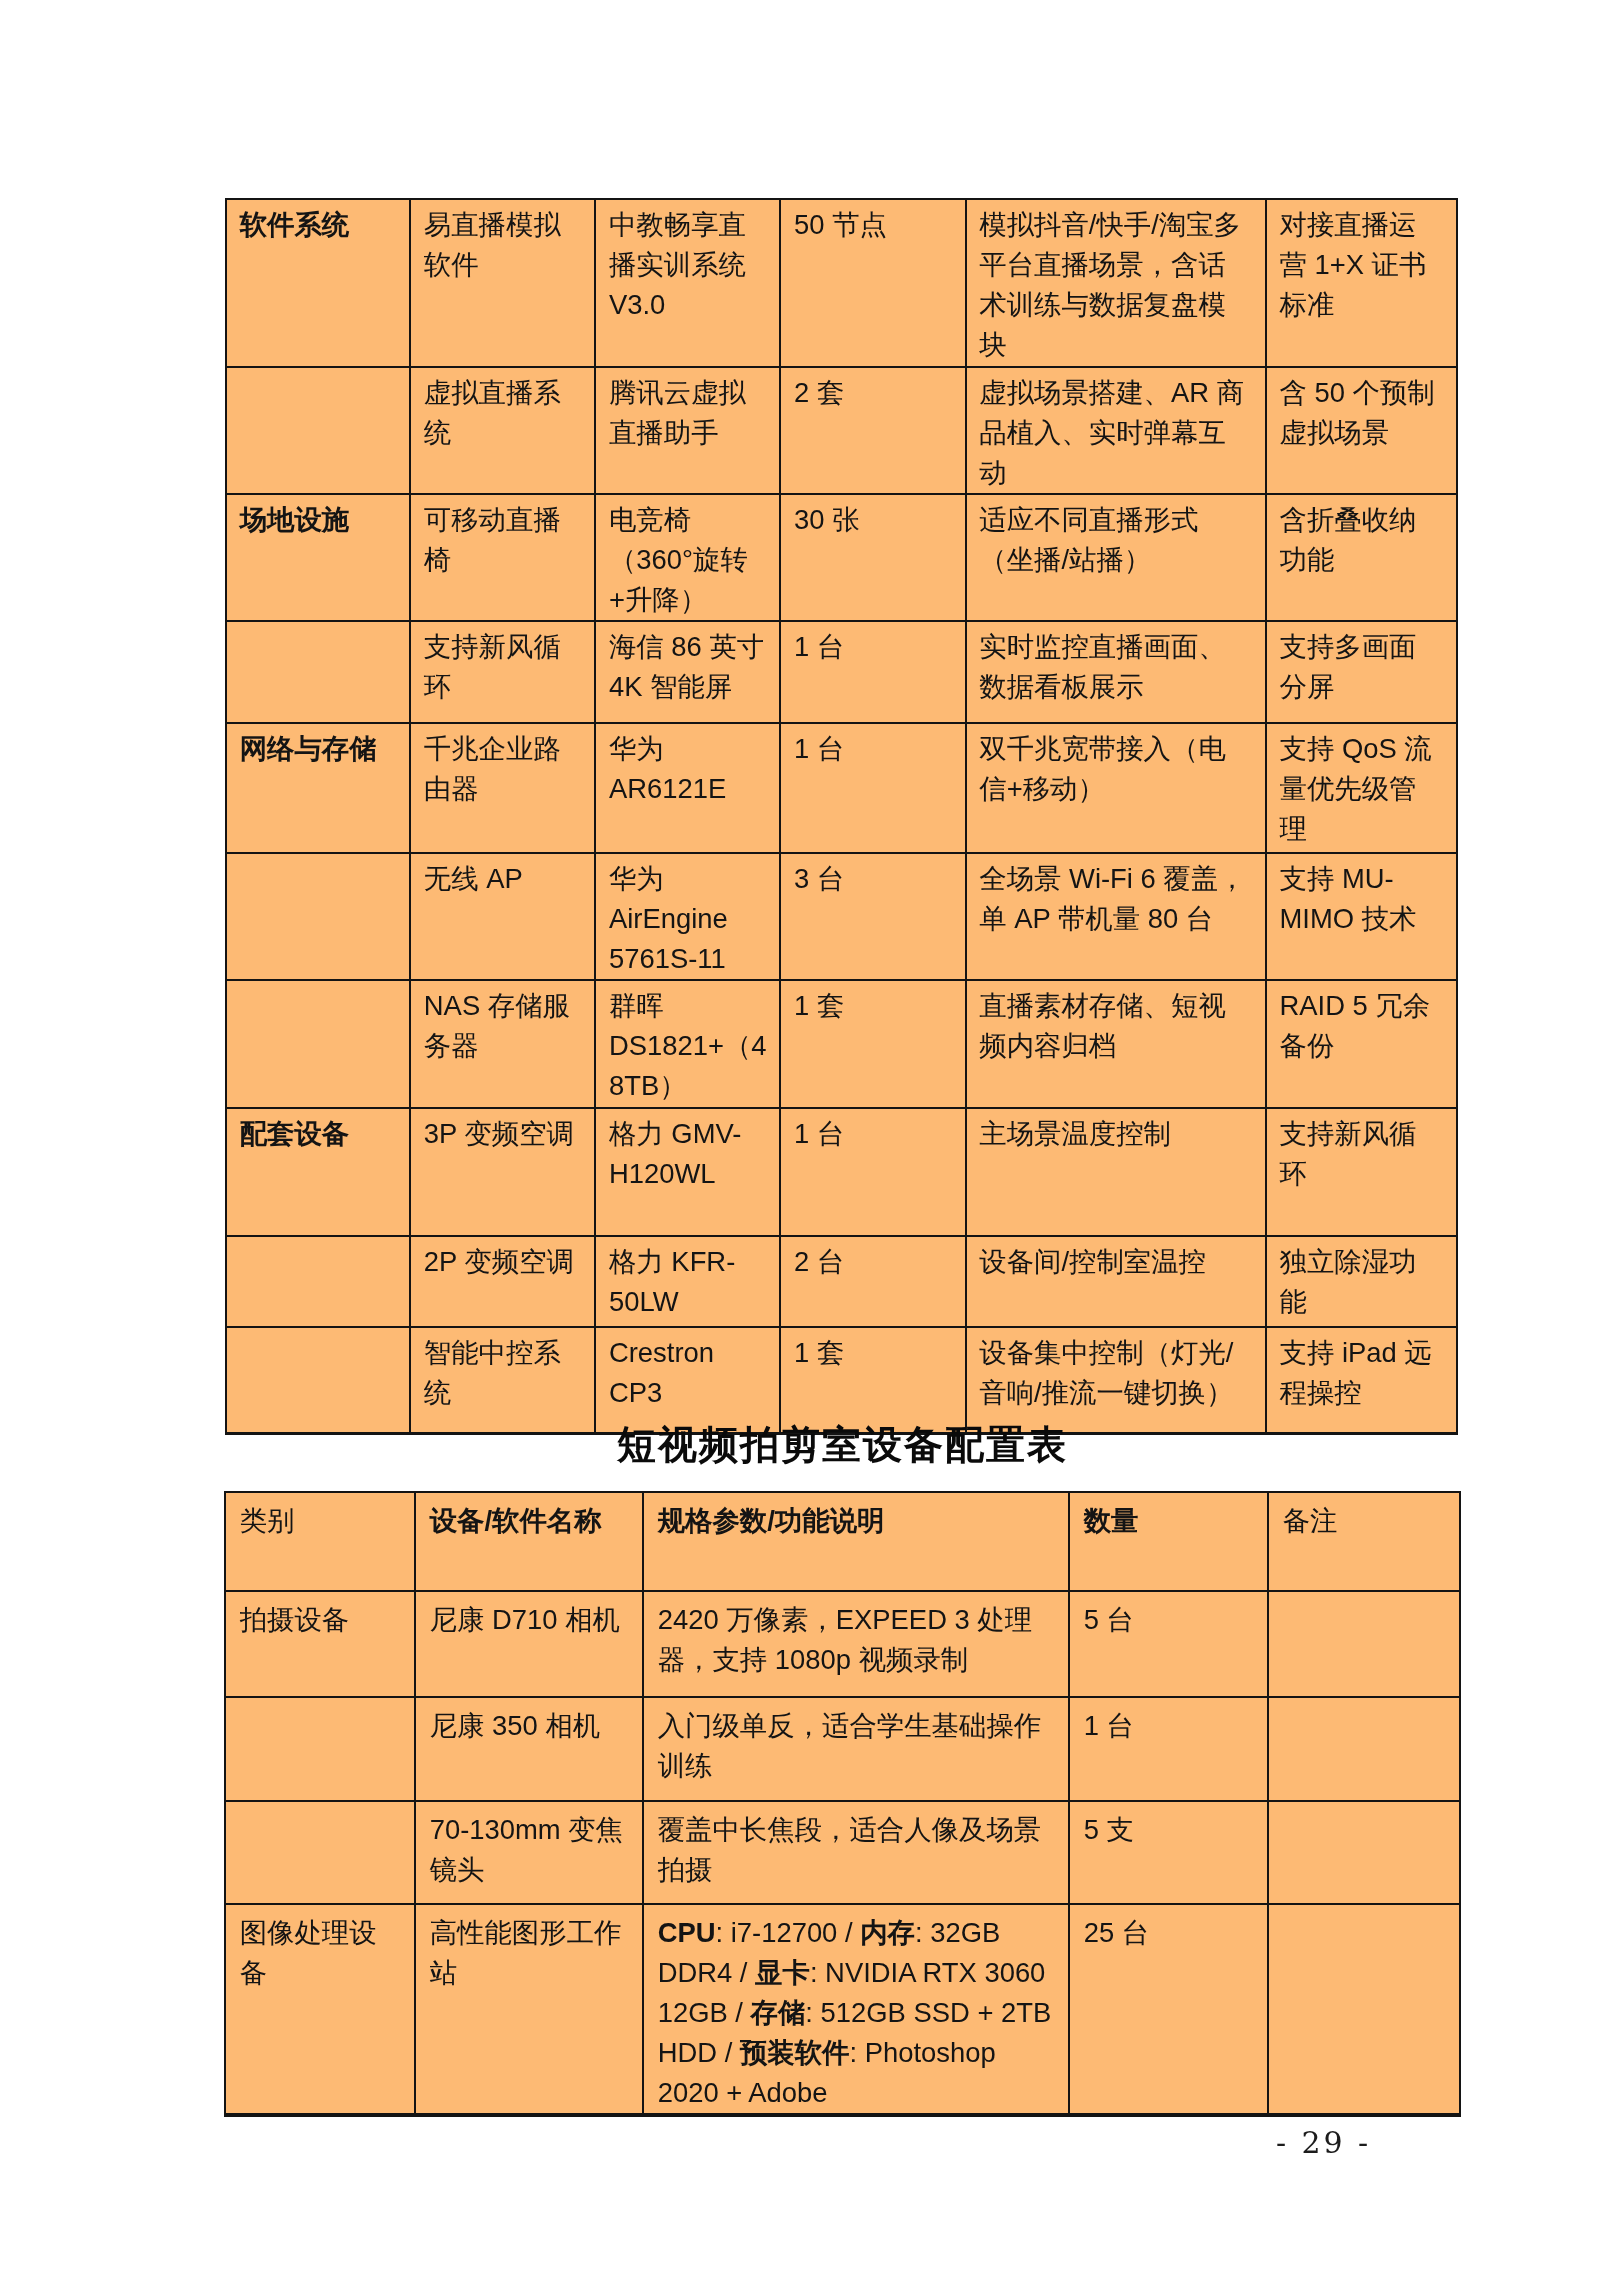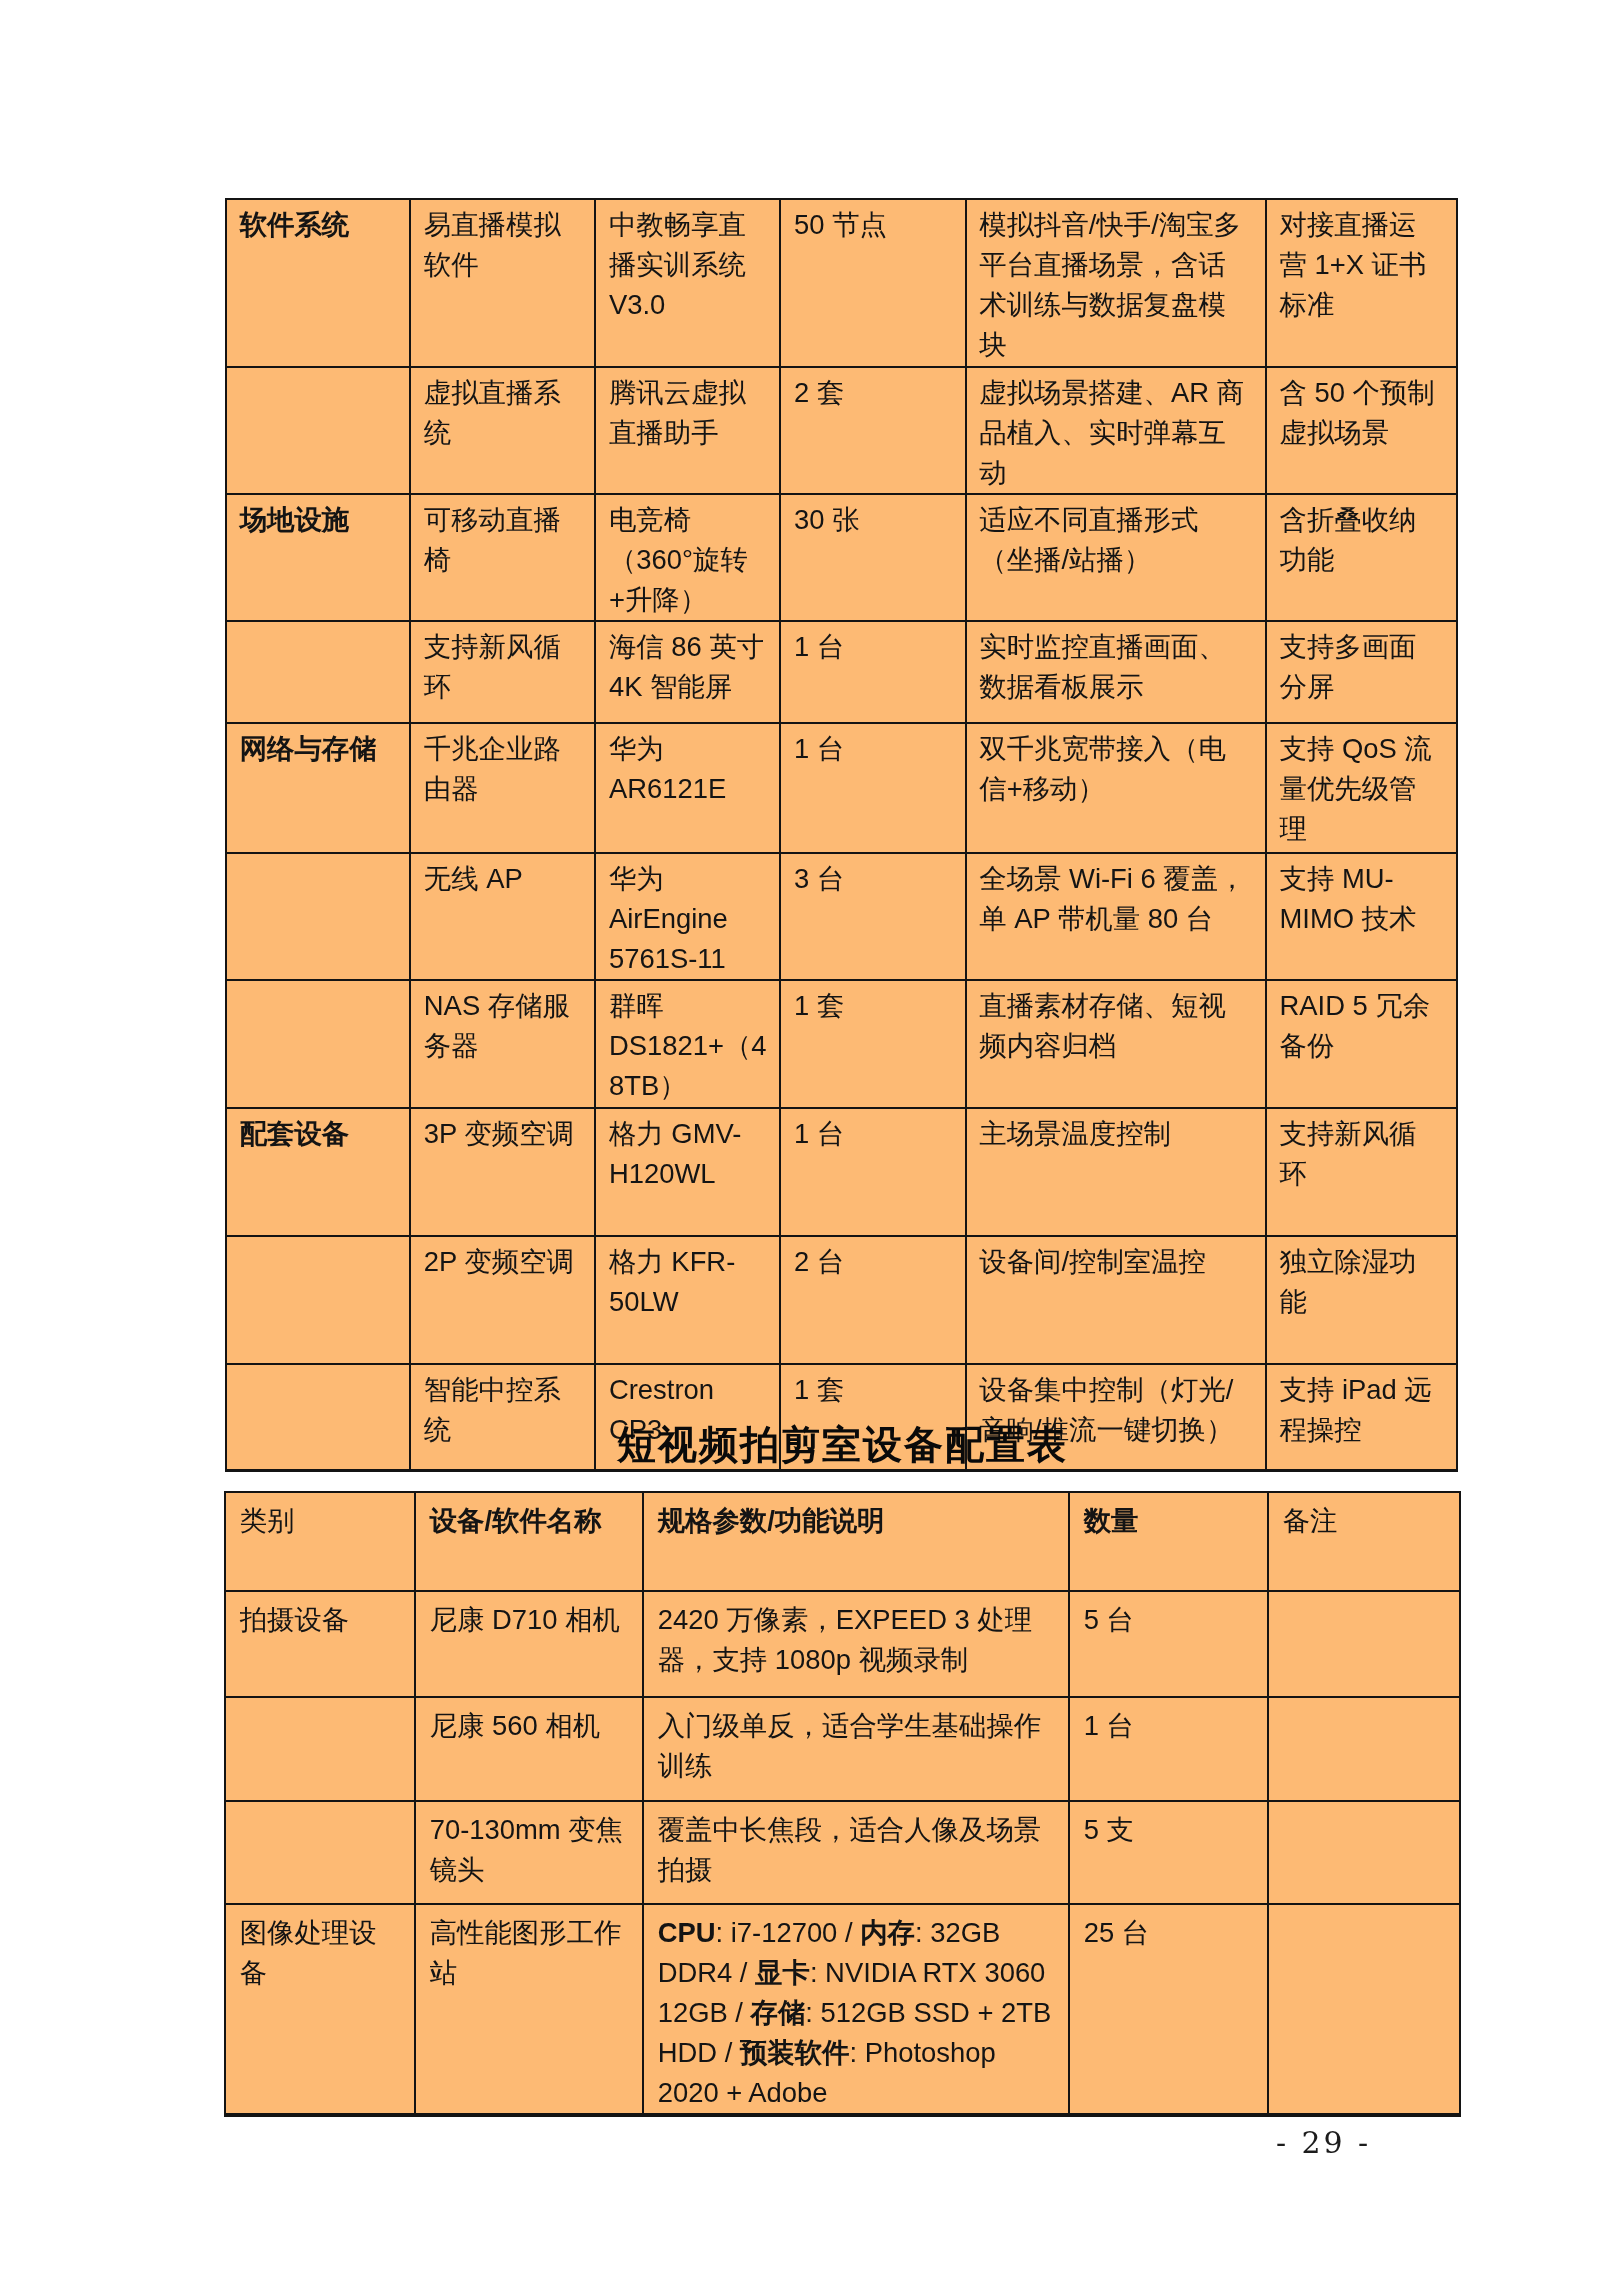--- a/index.html
+++ b/index.html
@@ -23,21 +23,21 @@
   
   #t1{left:225px;top:198px;width:1233px;border-bottom:3.9px solid #141414;}
   #t1 tr:nth-child(1){height:168px}
   #t1 tr:nth-child(2){height:106px}
   #t1 tr:nth-child(3){height:106px}
   #t1 tr:nth-child(4){height:102px}
   #t1 tr:nth-child(5){height:130px}
   #t1 tr:nth-child(6){height:116px}
   #t1 tr:nth-child(7){height:128px}
   #t1 tr:nth-child(8){height:128px}
-  #t1 tr:nth-child(9){height:128px}
+  #t1 tr:nth-child(9){height:91px}
   #t1 tr:nth-child(10){height:107px}
   #t1 td:first-child{font-weight:bold;}
   
   #t2{left:224px;top:1491px;width:1236px;border-bottom:4.9px solid #141414;}
   #t2 td{padding:7.8px 13.7px 0 13.7px;}
   #t2 tr:nth-child(1){height:99px}
   #t2 tr:nth-child(2){height:106px}
   #t2 tr:nth-child(3){height:104px}
   #t2 tr:nth-child(4){height:103px}
   #t2 tr:nth-child(5){height:175px}
@@ -174,21 +174,21 @@
       </tr>
       <tr class="body-row">
         <td>拍摄设备</td>
         <td>尼康 D710 相机</td>
         <td>2420 万像素，EXPEED 3 处理器，支持 1080p 视频录制</td>
         <td>5 台</td>
         <td></td>
       </tr>
       <tr class="body-row">
         <td></td>
-        <td>尼康 560 相机</td>
+        <td>尼康 350 相机</td>
         <td>入门级单反，适合学生基础操作训练</td>
         <td>1 台</td>
         <td></td>
       </tr>
       <tr class="body-row">
         <td></td>
         <td>70-130mm 变焦镜头</td>
         <td>覆盖中长焦段，适合人像及场景拍摄</td>
         <td>5 支</td>
         <td></td>

